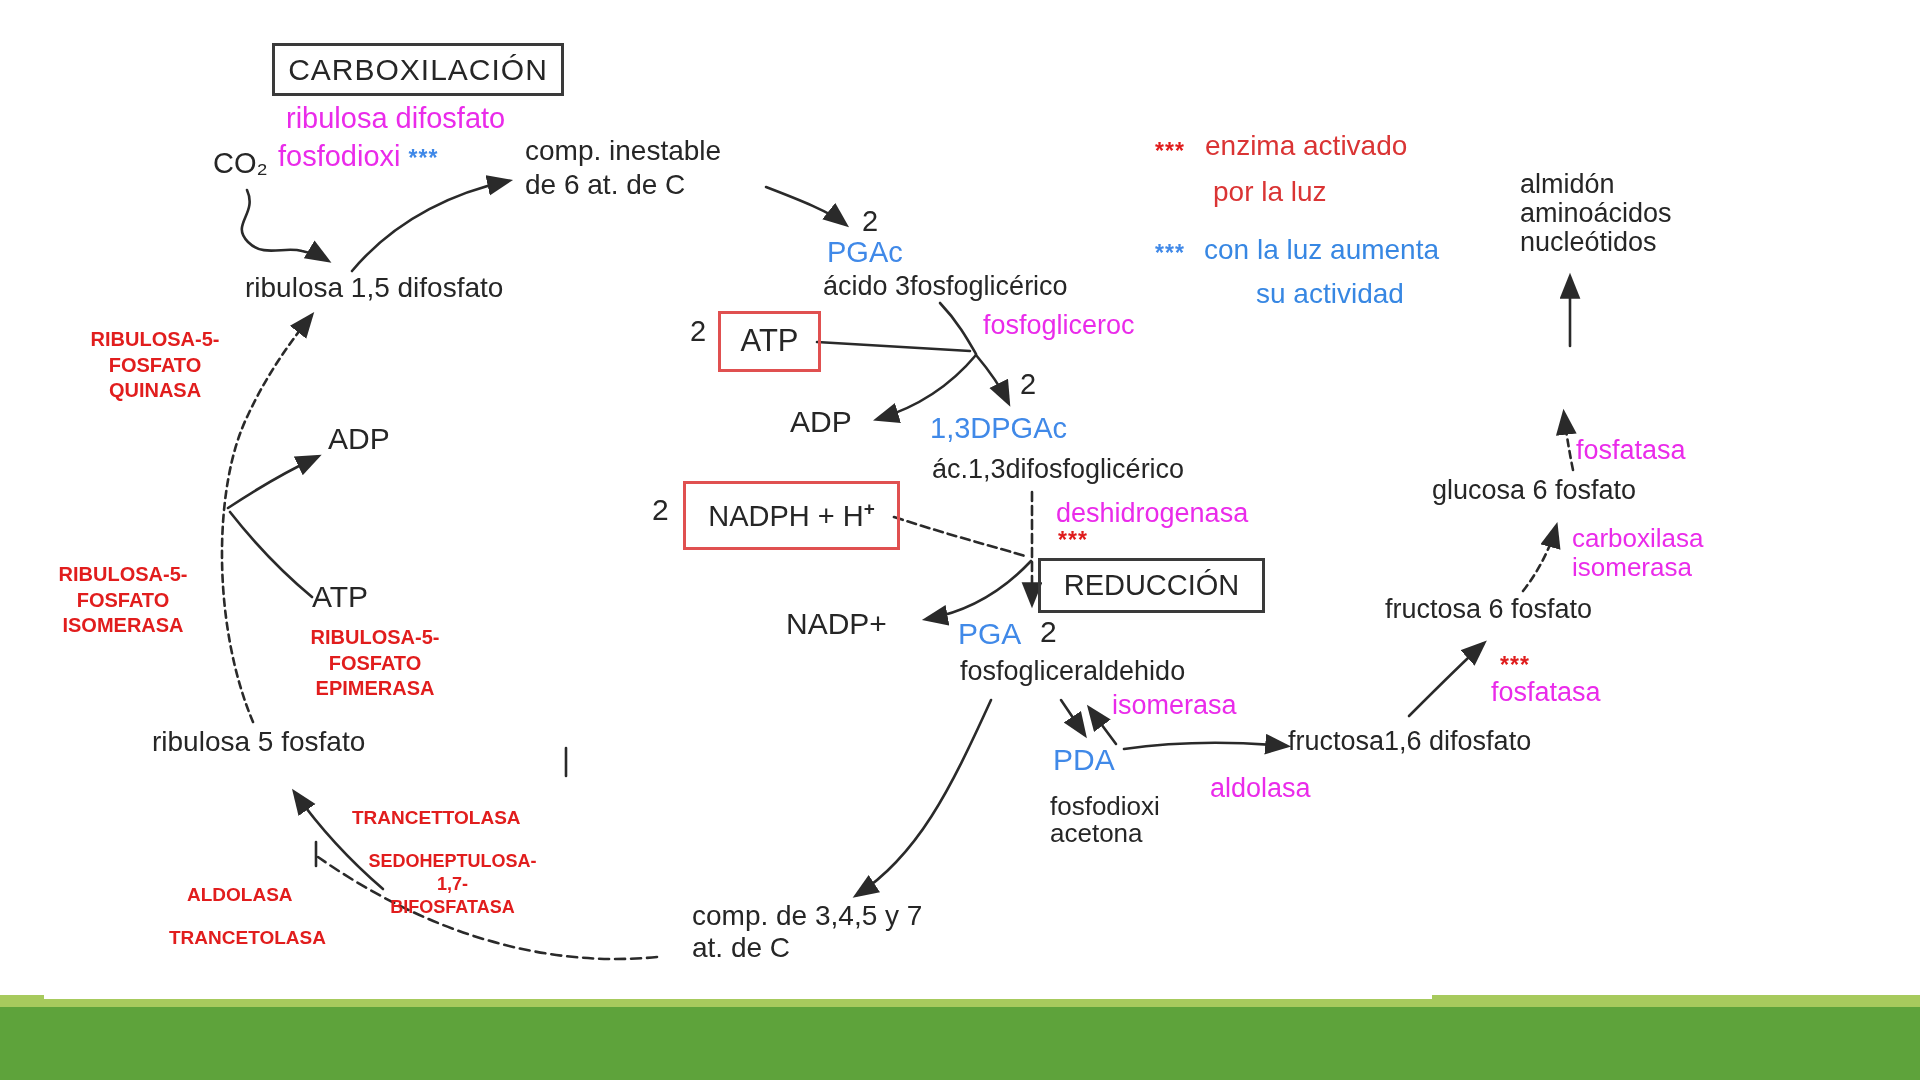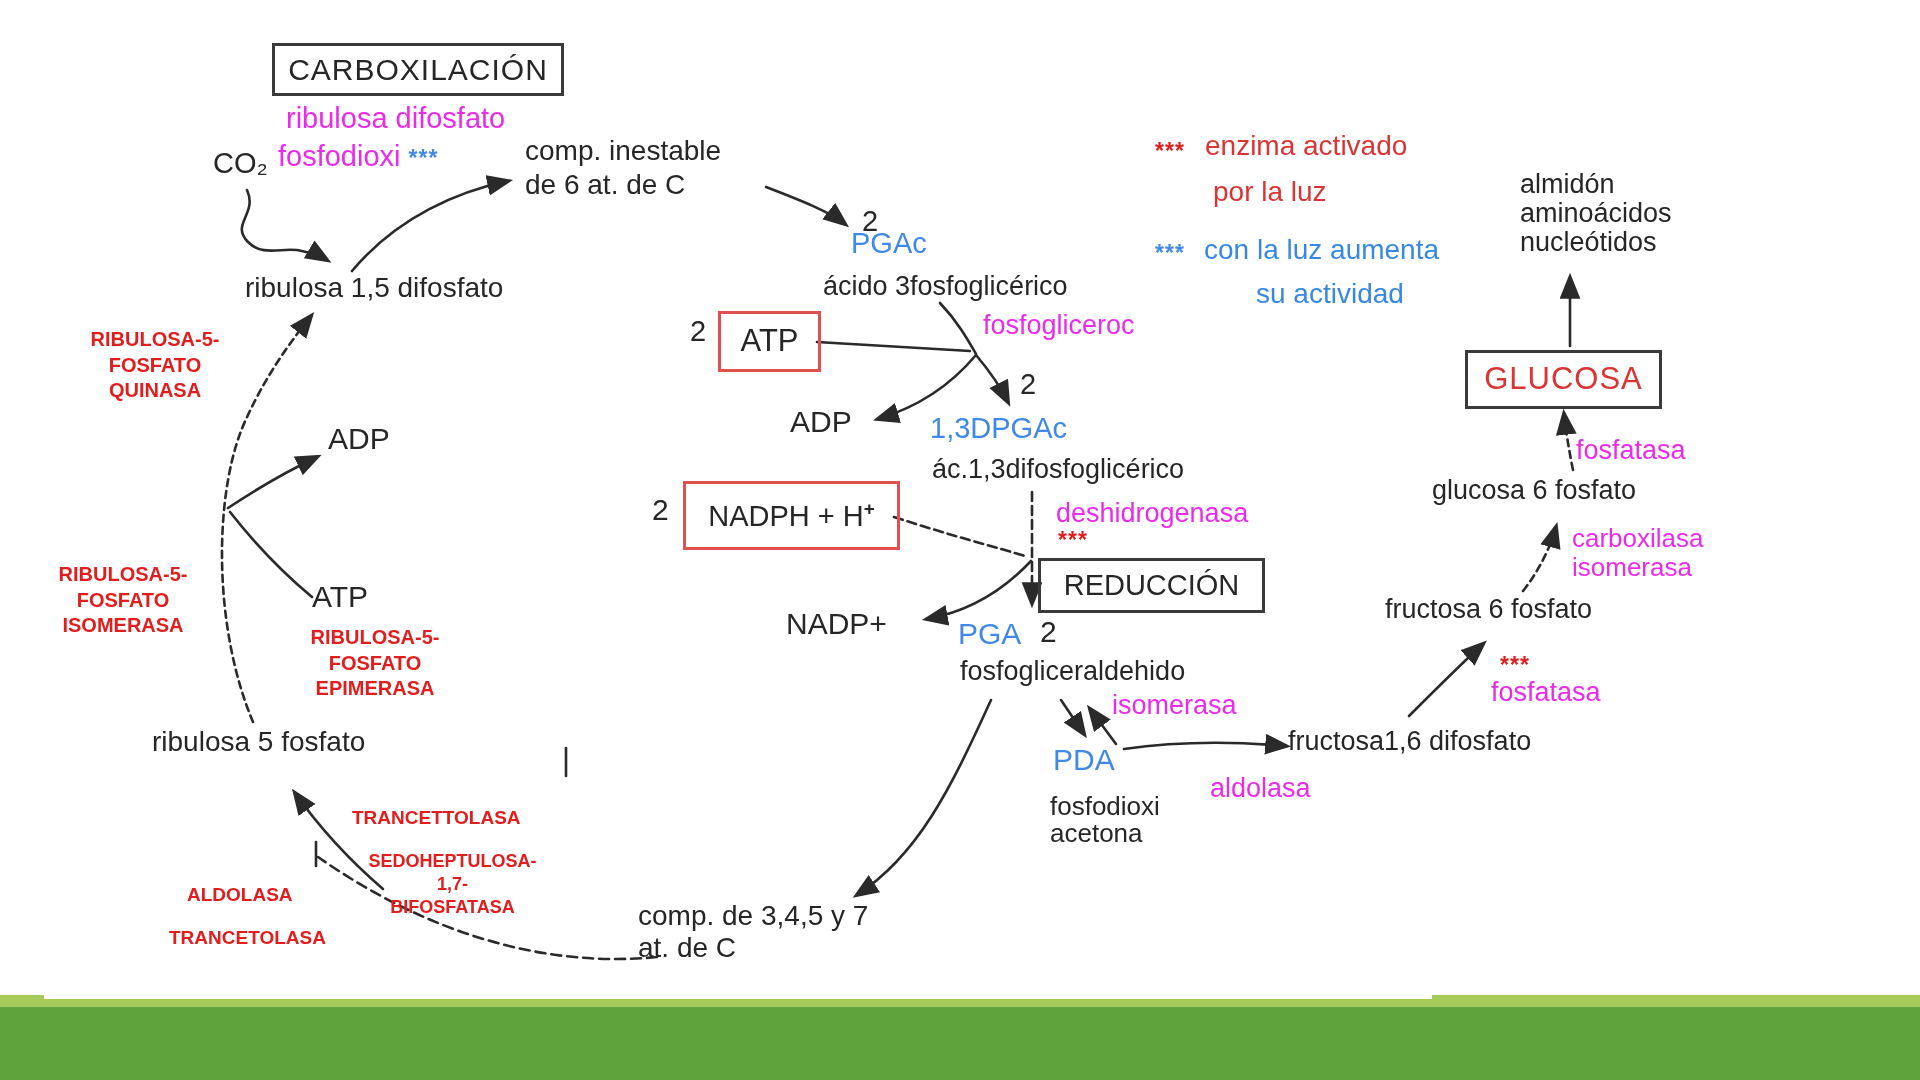--- a/index.html
+++ b/index.html
@@ -64,23 +64,20 @@
   </svg>
 
   <div class="box" style="left:1038px; top:558px; width:221px; height:49px;">
     <span class="t" style="position:static; font-size:29px;">REDUCCIÓN</span>
   </div>
 
   <div class="box" style="left:272px; top:43px; width:286px; height:47px;">
     <span class="t" style="position:static; font-size:30px; letter-spacing:1px;">CARBOXILACIÓN</span>
   </div>
 
-  <div class="box" style="left:1465px; top:350px; width:191px; height:53px;">
-    <span class="t redtxt" style="position:static; font-size:31px; letter-spacing:1px;">GLUCOSA</span>
-  </div>
 
   <div class="box redbox" style="left:718px; top:311px; width:97px; height:55px;">
     <span class="t" style="position:static; font-size:31px;">ATP</span>
   </div>
 
   <div class="box redbox" style="left:683px; top:481px; width:211px; height:63px;">
     <span class="t" style="position:static; font-size:29px;"><span>NADPH + H</span><sup class="plus">+</sup></span>
   </div>
 
   <div class="t magenta" style="left:286px; top:103px; font-size:29px;">ribulosa difosfato</div>
@@ -90,21 +87,21 @@
   </div>
 
   <div class="t" style="left:213px; top:148px; font-size:29px;">CO₂</div>
   <div class="t mline" style="left:525px; top:134px; font-size:28px; line-height:1.22;">
     <span>comp. inestable</span>
       <span>de 6 at. de C</span>
   </div>
   <div class="t" style="left:245px; top:273px; font-size:28px;">ribulosa 1,5 difosfato</div>
 
   <div class="t" style="left:862px; top:206px; font-size:29px;">2</div>
-  <div class="t blue" style="left:827px; top:228px; font-size:29px;margin-left:24px;">PGAc</div>
+  <div class="t blue" style="left:827px; top:237px; font-size:29px;">PGAc</div>
   <div class="t" style="left:823px; top:272px;">ácido 3fosfoglicérico</div>
   <div class="t magenta" style="left:983px; top:311px;">fosfogliceroc</div>
   <div class="t" style="left:690px; top:316px; font-size:29px;">2</div>
   <div class="t" style="left:790px; top:405px; font-size:30px;">ADP</div>
 
   <div class="t" style="left:1020px; top:369px; font-size:29px;">2</div>
   <div class="t blue" style="left:930px; top:413px; font-size:29px;">1,3DPGAc</div>
   <div class="t" style="left:932px; top:455px;">ác.1,3difosfoglicérico</div>
   <div class="t magenta" style="left:1056px; top:499px;">deshidrogenasa</div>
   <div class="t stars rstars" style="left:1058px; top:528px;">***</div>
@@ -165,21 +162,21 @@
 
 
   <div class="t" style="left:152px; top:727px; font-size:28px;">ribulosa 5 fosfato</div>
   <div class="t enz" style="left:352px; top:806px; font-size:19px;">TRANCETTOLASA</div>
   <div class="t enz" style="left:355px; top:850px; width:195px; font-size:18px;">
     <span>SEDOHEPTULOSA-1,7-</span>
       <span>BIFOSFATASA</span>
   </div>
   <div class="t enz" style="left:187px; top:883px; font-size:19px;">ALDOLASA</div>
   <div class="t enz" style="left:169px; top:926px; font-size:19px;">TRANCETOLASA</div>
-  <div class="t mline" style="left:638px; top:900px; font-size:28px; line-height:1.15;">
+  <div class="t mline" style="left:692px; top:900px; font-size:28px; line-height:1.15;">
     <span>comp. de 3,4,5 y 7</span>
       <span>at. de C</span>
   </div>
 
   <div class="bar" style="left:0; top:995px; width:44px; height:9px; background:#a7ca5d;"></div>
   <div class="bar" style="left:0; top:999px; width:1920px; height:8px; background:#a7ca5d;"></div>
   <div class="bar" style="left:1432px; top:995px; width:488px; height:13px; background:#a7ca5d;"></div>
   <div class="bar" style="left:0; top:1007px; width:1920px; height:73px; background:#5ea33b;"></div>
 
 </div>

